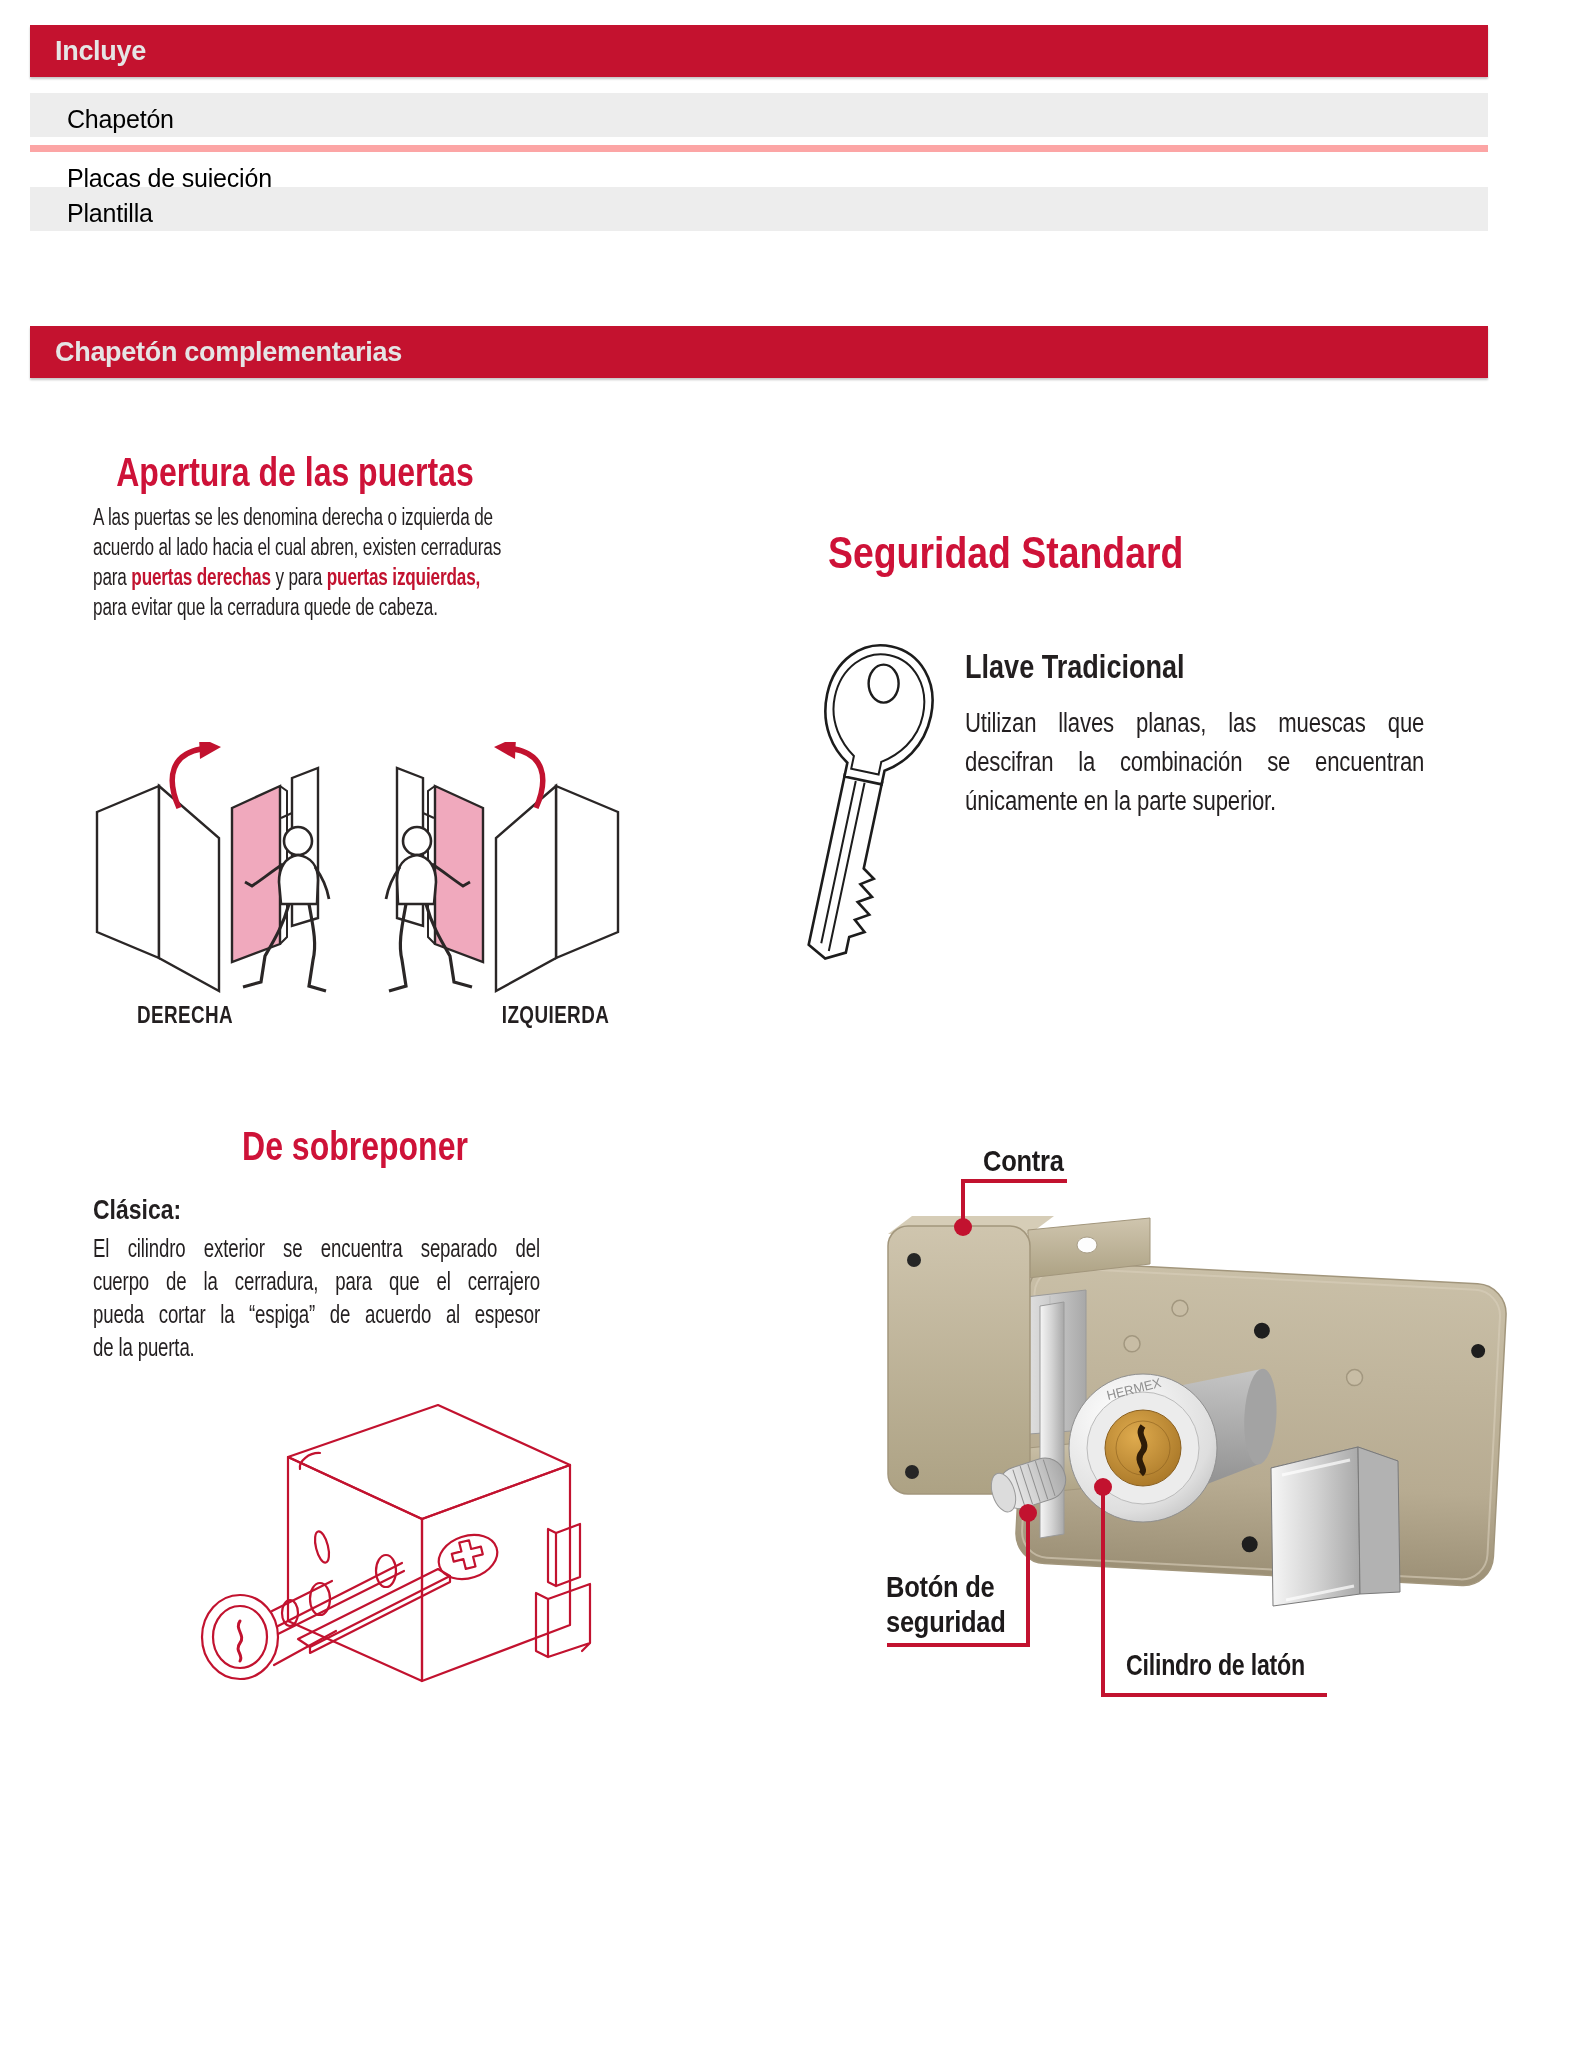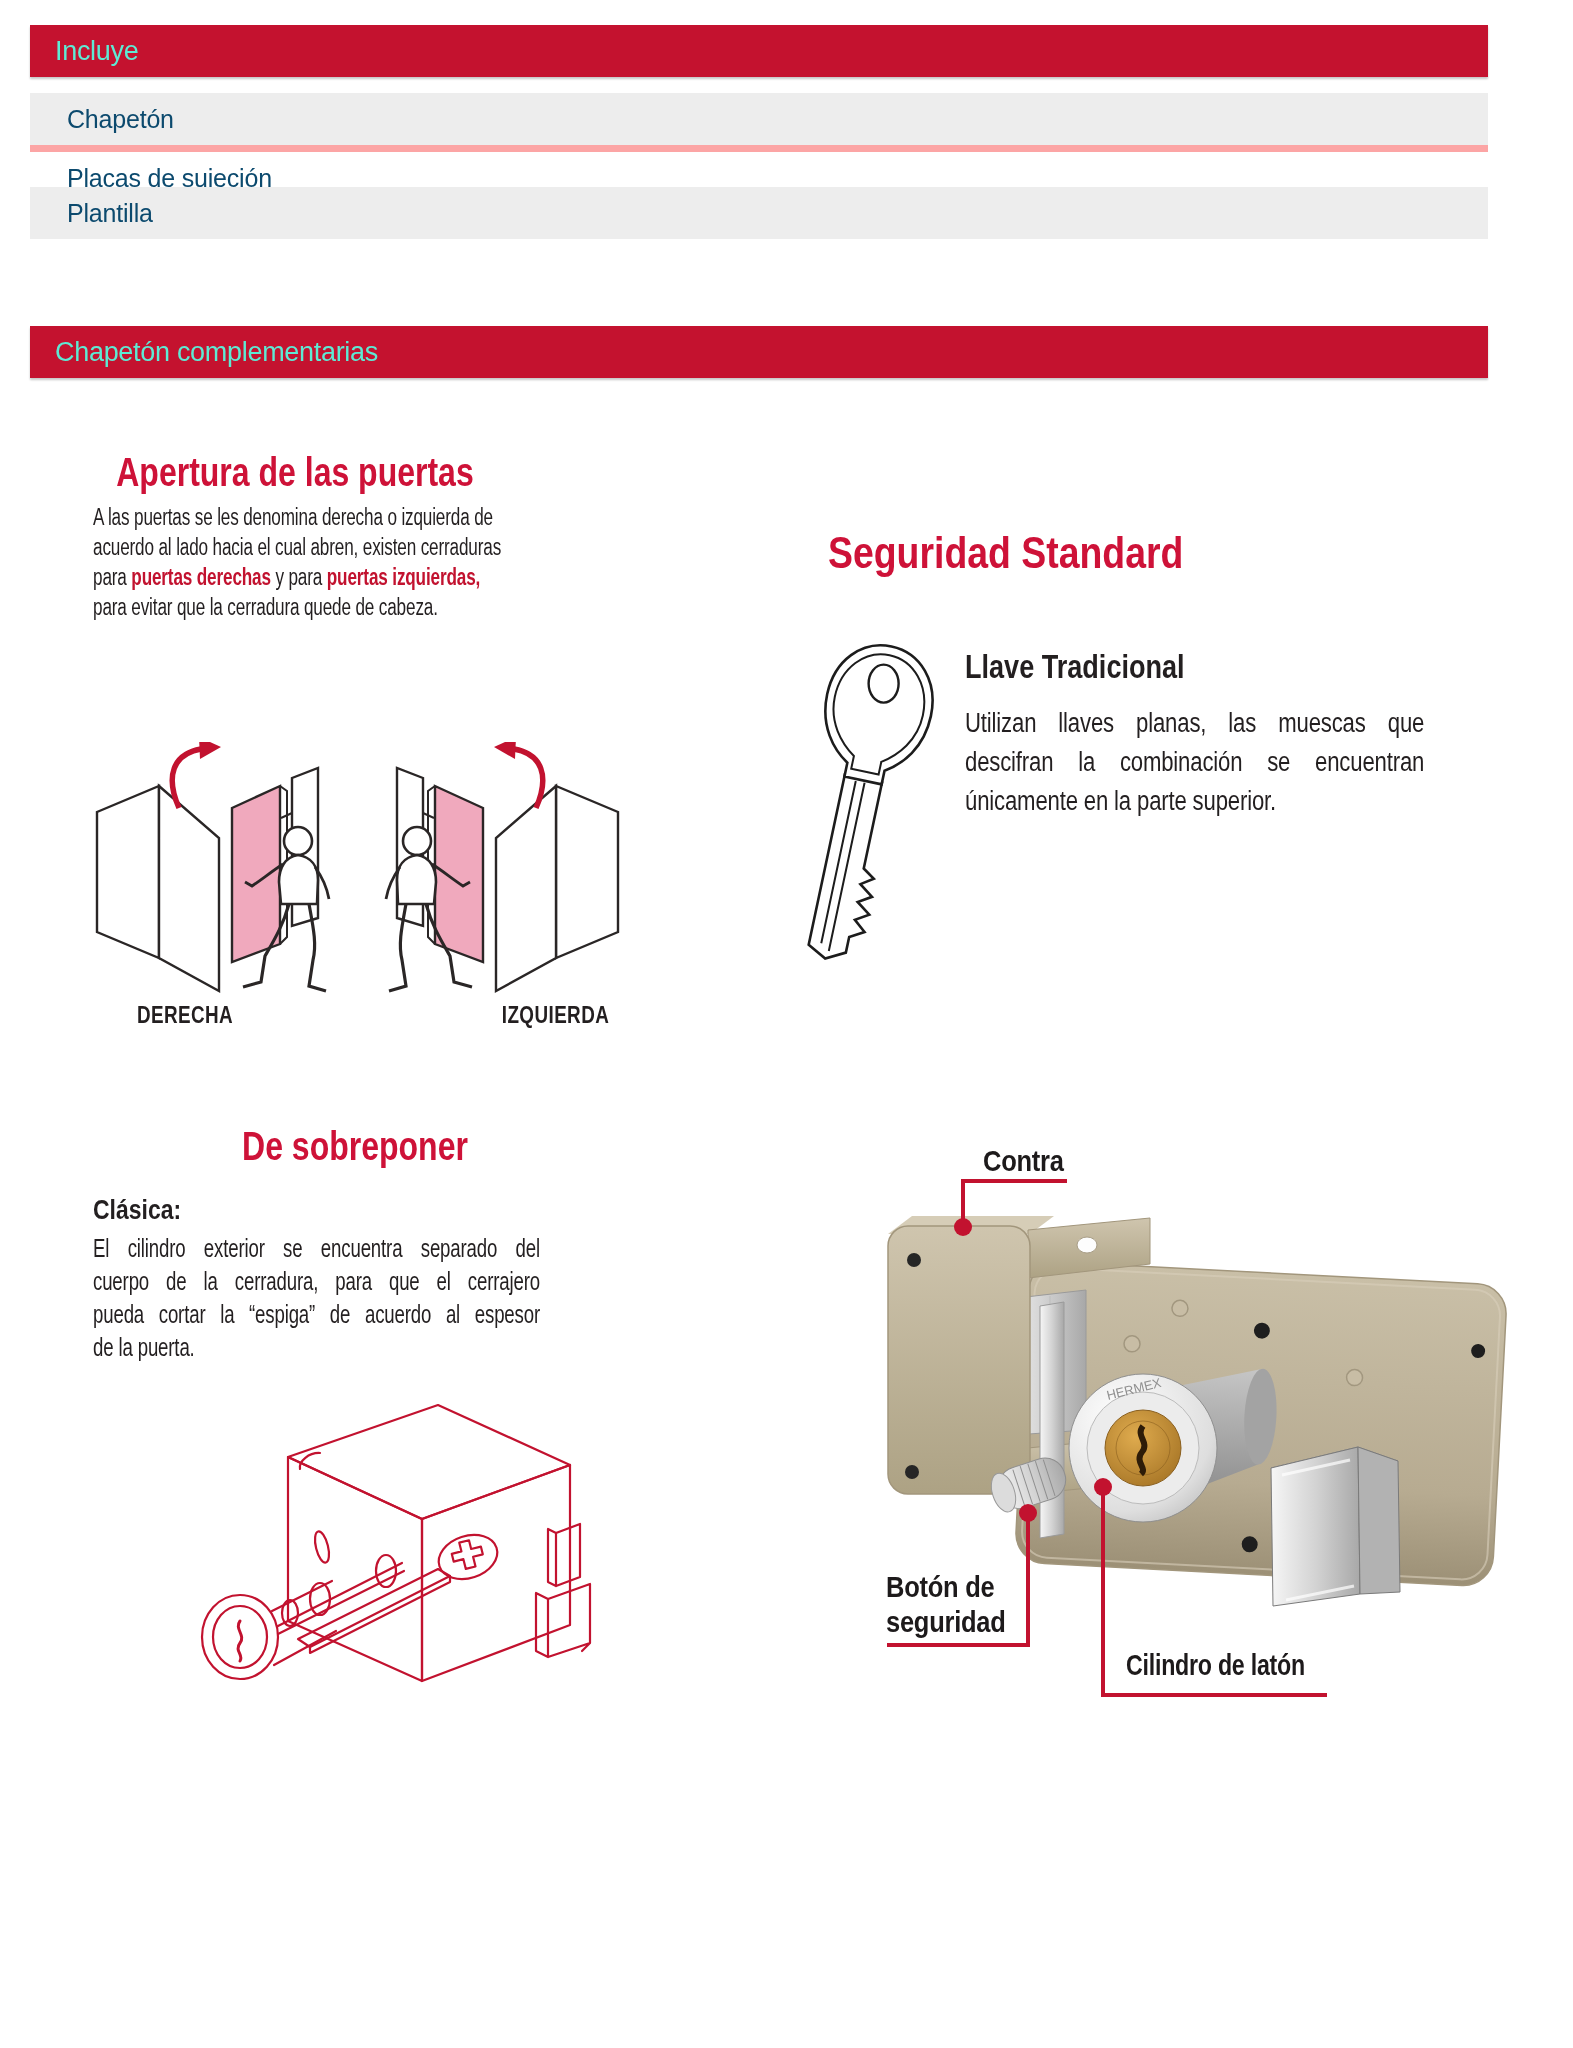--- a/index.html
+++ b/index.html
@@ -2,27 +2,27 @@
 <html><head>
 <meta charset="utf-8">
 <style>
   html,body{margin:0;padding:0}
   body{
     width:1573px;height:2048px;background:#ffffff;position:relative;
     font-family:"Liberation Sans",sans-serif;color:#231f20;overflow:hidden;
   }
   .abs{position:absolute}
   .redbar{
-    left:30px;width:1458px;height:52px;background:#c4122f;color:#5eead4;
-    font-weight:400;font-size:27px;line-height:52px;padding-left:25px;
+    left:30px;width:1458px;height:52px;background:#c4122f;color:#e5e5e5;
+    font-weight:700;font-size:27px;line-height:52px;padding-left:25px;
     box-sizing:border-box;letter-spacing:-0.3px;box-shadow:0 2px 2px rgba(0,0,0,.22);
   }
   .lrow{
-    left:30px;width:1458px;height:52px;font-size:25px;line-height:52px;
-    padding-left:37px;box-sizing:border-box;color:#0c4a6e;letter-spacing:-0.2px;
+    left:30px;width:1458px;height:44px;font-size:25px;line-height:52px;
+    padding-left:37px;box-sizing:border-box;color:#000000;letter-spacing:-0.2px;
   }
   .g{background:#ededed}
   .w{background:#ffffff;border-top:7px solid #fca5a5;border-bottom:1px solid #e2e2e2}
   .red-title{color:#ce1238;font-weight:700;white-space:nowrap}
   .cc{transform:scaleX(.8);transform-origin:50% 0;text-align:center}
   .cl{transform:scaleX(.82);transform-origin:0 0;display:inline-block;white-space:nowrap}
   .par{transform-origin:0 0;letter-spacing:-0.2px}
   .jl{text-align:justify;text-align-last:justify}
   .rb{color:#c2122f;font-weight:700}
   .door-label{font-weight:700;font-size:23px;letter-spacing:.5px;transform:scaleX(.82);

